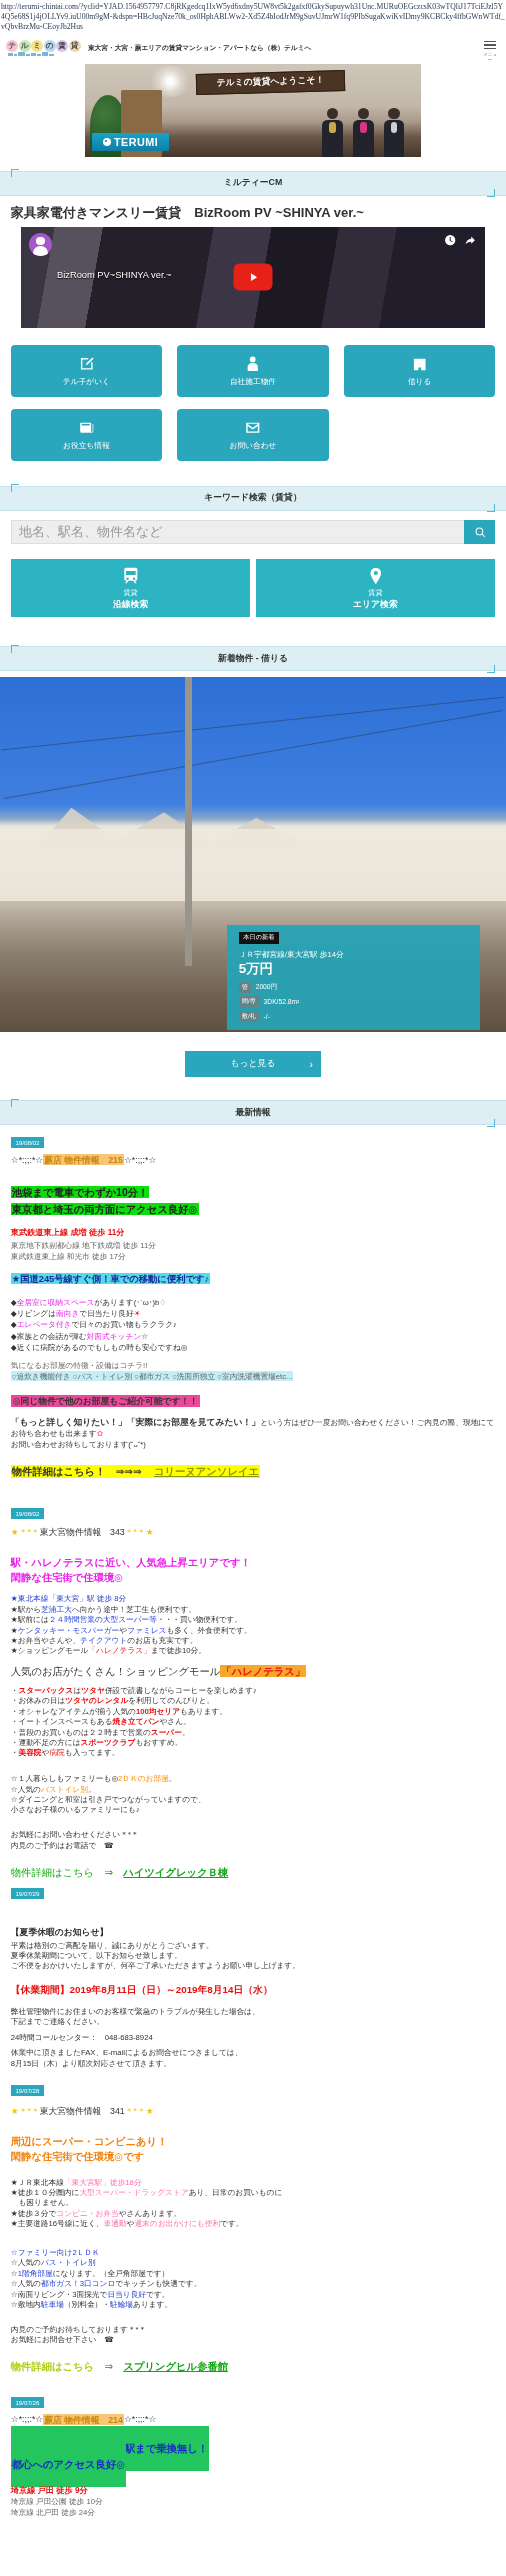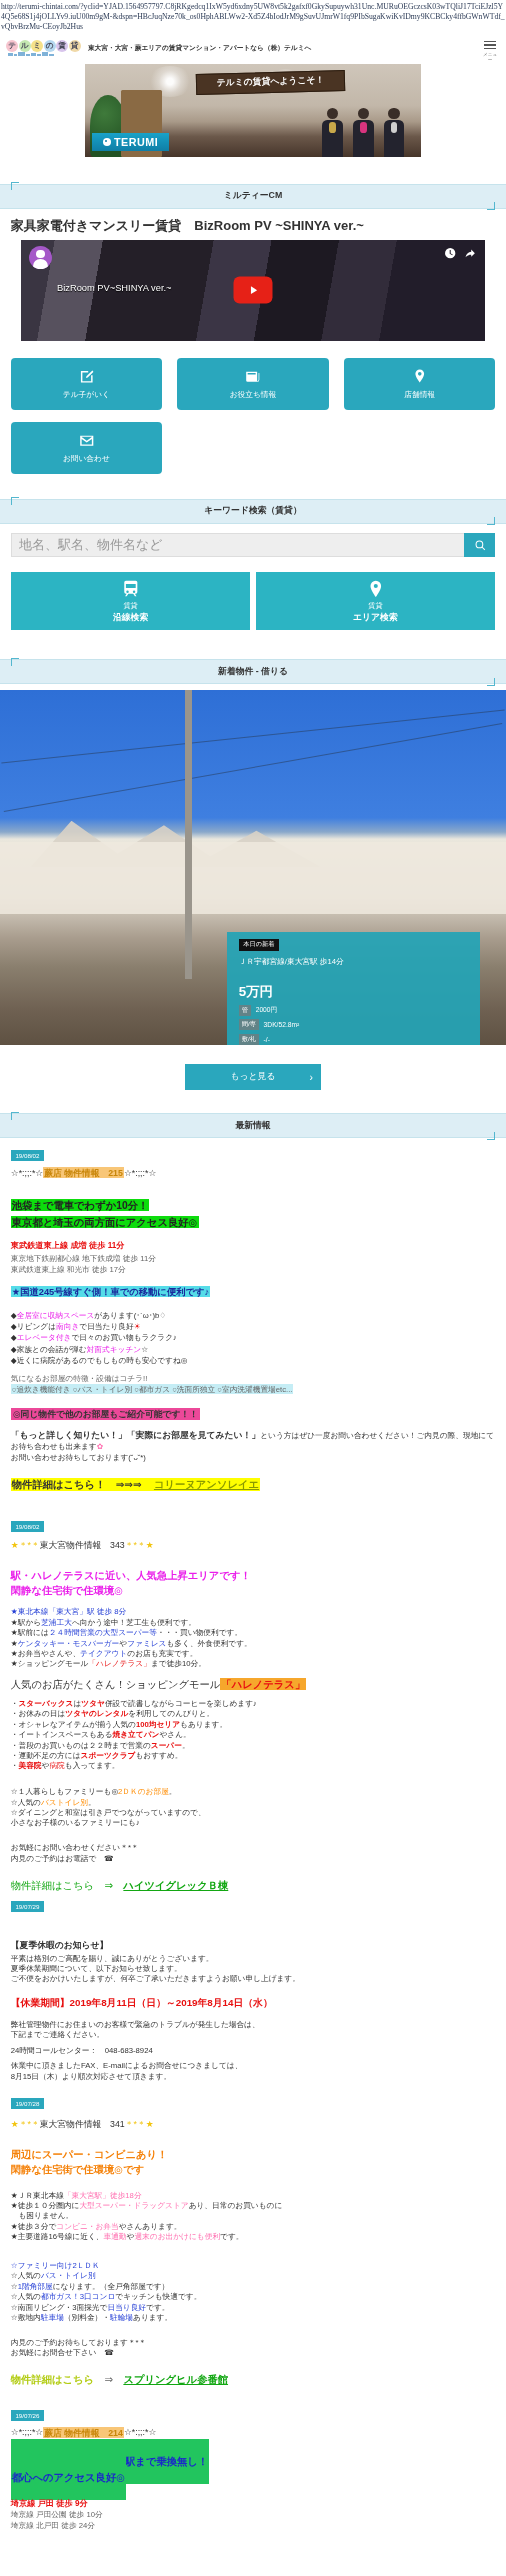--- a/index.html
+++ b/index.html
@@ -33,21 +33,21 @@
       color:#fff;font-size:8.8px;font-weight:bold;display:flex;align-items:center;justify-content:center;transform:rotate(-1.5deg);}
   .person{position:absolute;bottom:0;width:23px;height:49px;}
   .person .head{width:11.3px;height:11.3px;border-radius:50%;background:#3a2e28;margin:0 auto;}
   .person .bodyp{width:20.6px;height:37px;background:#23232e;border-radius:5.2px 5.2px 0 0;margin:1px auto 0;position:relative;}
   .person .scarf{position:absolute;left:7.2px;top:2.1px;width:6.2px;height:11.3px;border-radius:3.1px;}
   .terumi-badge{position:absolute;left:7.2px;bottom:5.2px;width:77px;height:18.5px;background:linear-gradient(180deg,#19a2c8,#0f7ea6);
       display:flex;align-items:center;justify-content:center;color:#fff;font-weight:bold;font-size:10.8px;letter-spacing:0.5px;}
   .terumi-badge .owl{width:8.2px;height:8.2px;border-radius:50%;background:#fff;margin-right:2.6px;position:relative;}
   .terumi-badge .owl:after{content:"";position:absolute;left:2.1px;top:2.1px;width:2.1px;height:2.1px;border-radius:50%;background:#0f7ea6;}
   
-  .band{position:relative;height:23px;margin-top:27px;background:#ddeef5;border-top:0.5px solid #c6e3ec;border-bottom:0.5px solid #c6e3ec;
+  .band{position:relative;height:23px;margin-top:14px;background:#ddeef5;border-top:0.5px solid #c6e3ec;border-bottom:0.5px solid #c6e3ec;
       display:flex;align-items:center;justify-content:center;font-size:8.8px;font-weight:bold;color:#333;}
   .band:before{content:"";position:absolute;left:10.8px;top:-2.6px;width:7.2px;height:7.2px;
       border-left:1px solid #53b7cf;border-top:1px solid #53b7cf;}
   .band:after{content:"";position:absolute;right:10.8px;bottom:-2.6px;width:7.2px;height:7.2px;
       border-right:1px solid #53b7cf;border-bottom:1px solid #53b7cf;}
   
   .vid-caption{margin:8.2px 10.8px 0;font-size:13px;font-weight:bold;}
   .video{position:relative;margin:5.2px 21px 0;height:101px;cursor:pointer;
       background:linear-gradient(100deg,#3a3542 0 7%,#57515e 7% 17%,#241f28 17% 40%,#3b3545 40% 52%,#1d1922 52% 66%,#322c3a 66% 78%,#221d2a 78% 100%);}
   .vid-avatar{position:absolute;left:8.2px;top:6.2px;width:23px;height:23px;border-radius:50%;background:#a558c8;overflow:hidden;}
@@ -81,24 +81,24 @@
   
   .prop{position:relative;margin-top:5.2px;height:355px;overflow:hidden;
       background:linear-gradient(180deg,#2e6fd6 0%,#3f7fe0 36%,#8aa8ca 40%,#eae7dd 42%,#ddd7cb 58%,#a89c8d 70%,#8a7f6e 78%,#6f6152 90%,#5e5142 100%);}
   .prop .roof{position:absolute;left:31px;top:131px;width:289px;height:46px;background:#d8d2c6;
       clip-path:polygon(0 100%,14% 0,30% 72%,46% 10%,62% 78%,78% 22%,100% 100%);opacity:.9;}
   .prop .wallband{position:absolute;left:0;top:152px;width:506px;height:72px;background:#efe9de;opacity:.85;}
   .prop .pole{position:absolute;left:185px;top:0;width:7.2px;height:289px;background:#9a958c;}
   .prop .wire1,.prop .wire2{position:absolute;left:0;width:506px;height:1px;background:rgba(40,60,90,.55);}
   .wire1{top:46px;transform:rotate(-6deg);}
   .wire2{top:77px;transform:rotate(-10deg);}
-  .prop-card{position:absolute;right:26px;top:242px;width:230px;background:rgba(36,164,182,.93);padding:7.2px 11.3px 8.2px;color:#fff;}
+  .prop-card{position:absolute;right:26px;top:248px;width:230px;background:rgba(36,164,182,.93);padding:7.2px 11.3px 8.2px;color:#fff;}
   .prop-badge{display:inline-block;background:#111;color:#fff;font-size:6.2px;padding:1.5px 4.6px;}
   .prop-station{font-size:7.7px;margin-top:6.2px;}
-  .prop-price{font-size:13.4px;font-weight:bold;margin-top:16px;}
+  .prop-price{font-size:13.4px;font-weight:bold;margin-top:0;}
   .prop-row{font-size:6.7px;margin-top:3.6px;display:flex;align-items:center;}
   .prop-row .lab{background:rgba(120,120,120,.72);padding:1px 3.1px;margin-right:4.6px;font-size:6.2px;white-space:nowrap;}
   
   .more{width:136px;height:26px;background:#2aa7bd;color:#fff;font-size:8.8px;display:flex;align-items:center;
       justify-content:center;cursor:pointer;position:relative;margin:19.6px auto 0;}
   .more .chev{position:absolute;right:8.2px;font-size:10.3px;}
   
   .blog{margin:11.3px 10.8px 0;}
   .post{margin-bottom:0;}
   .date-badge{display:inline-block;background:#2aa7bd;color:#fff;font-size:6.2px;padding:2.1px 4.6px;}
@@ -216,29 +216,35 @@
 
 <div class="tiles">
     <div class="tile">
       <svg viewBox="0 0 24 24">
         <path d="M4 4h10v2H6v12h12v-8h2v10H4zM19.7 3.3l1 1c.4.4.4 1 0 1.4l-7.4 7.4-2.4.7.7-2.4 7.4-7.4c.4-.4 1-.4 1.7-.7z"></path>
       </svg>
       <div class="tl">テル子がいく</div>
     </div>
     <div class="tile">
       <svg viewBox="0 0 24 24">
+        <path d="M12 2a4 4 0 0 1 4 4 4 4 0 0 1-8 0 4 4 0 0 1 4-4zm0 9c4 0 7 2 7 5v6H5v-6c0-3 3-5 7-5z"></path>
+      </svg>
+      <div class="tl">自社施工物件</div>
+    </div>
+    <div class="tile">
+      <svg viewBox="0 0 24 24">
+        <path d="M4 21V5h16v16h-6v-4h-4v4H4zm4-13h2v2H8zm6 0h2v2h-2zM8 12h2v2H8zm6 0h2v2h-2z"></path>
+      </svg>
+      <div class="tl">借りる</div>
+    </div>
+    <div class="tile">
+      <svg viewBox="0 0 24 24">
         <path d="M3 5h15v13a2 2 0 0 0 2-2V7h1v9a3 3 0 0 1-3 3H5a2 2 0 0 1-2-2V5zm2 2v2h11V7H5zm0 4h5v5H5zm6 0h5v1.5h-5zm0 3.5h5V16h-5z"></path>
       </svg>
       <div class="tl">お役立ち情報</div>
-    </div>
-    <div class="tile">
-      <svg viewBox="0 0 24 24">
-        <path d="M12 2a6 6 0 0 1 6 6c0 4.5-6 12-6 12S6 12.5 6 8a6 6 0 0 1 6-6zm0 3.5A2.5 2.5 0 1 0 12 10.5 2.5 2.5 0 0 0 12 5.5z"></path>
-      </svg>
-      <div class="tl">店舗情報</div>
     </div>
     <div class="tile">
       <svg viewBox="0 0 24 24">
         <path d="M3 5h18v14H3zm2 2 7 5 7-5v-.5H5zm0 2.5V17h14V9.5l-7 5z"></path>
       </svg>
       <div class="tl">お問い合わせ</div>
     </div>
   </div>
 
 <div class="band" style="margin-top:25px">

